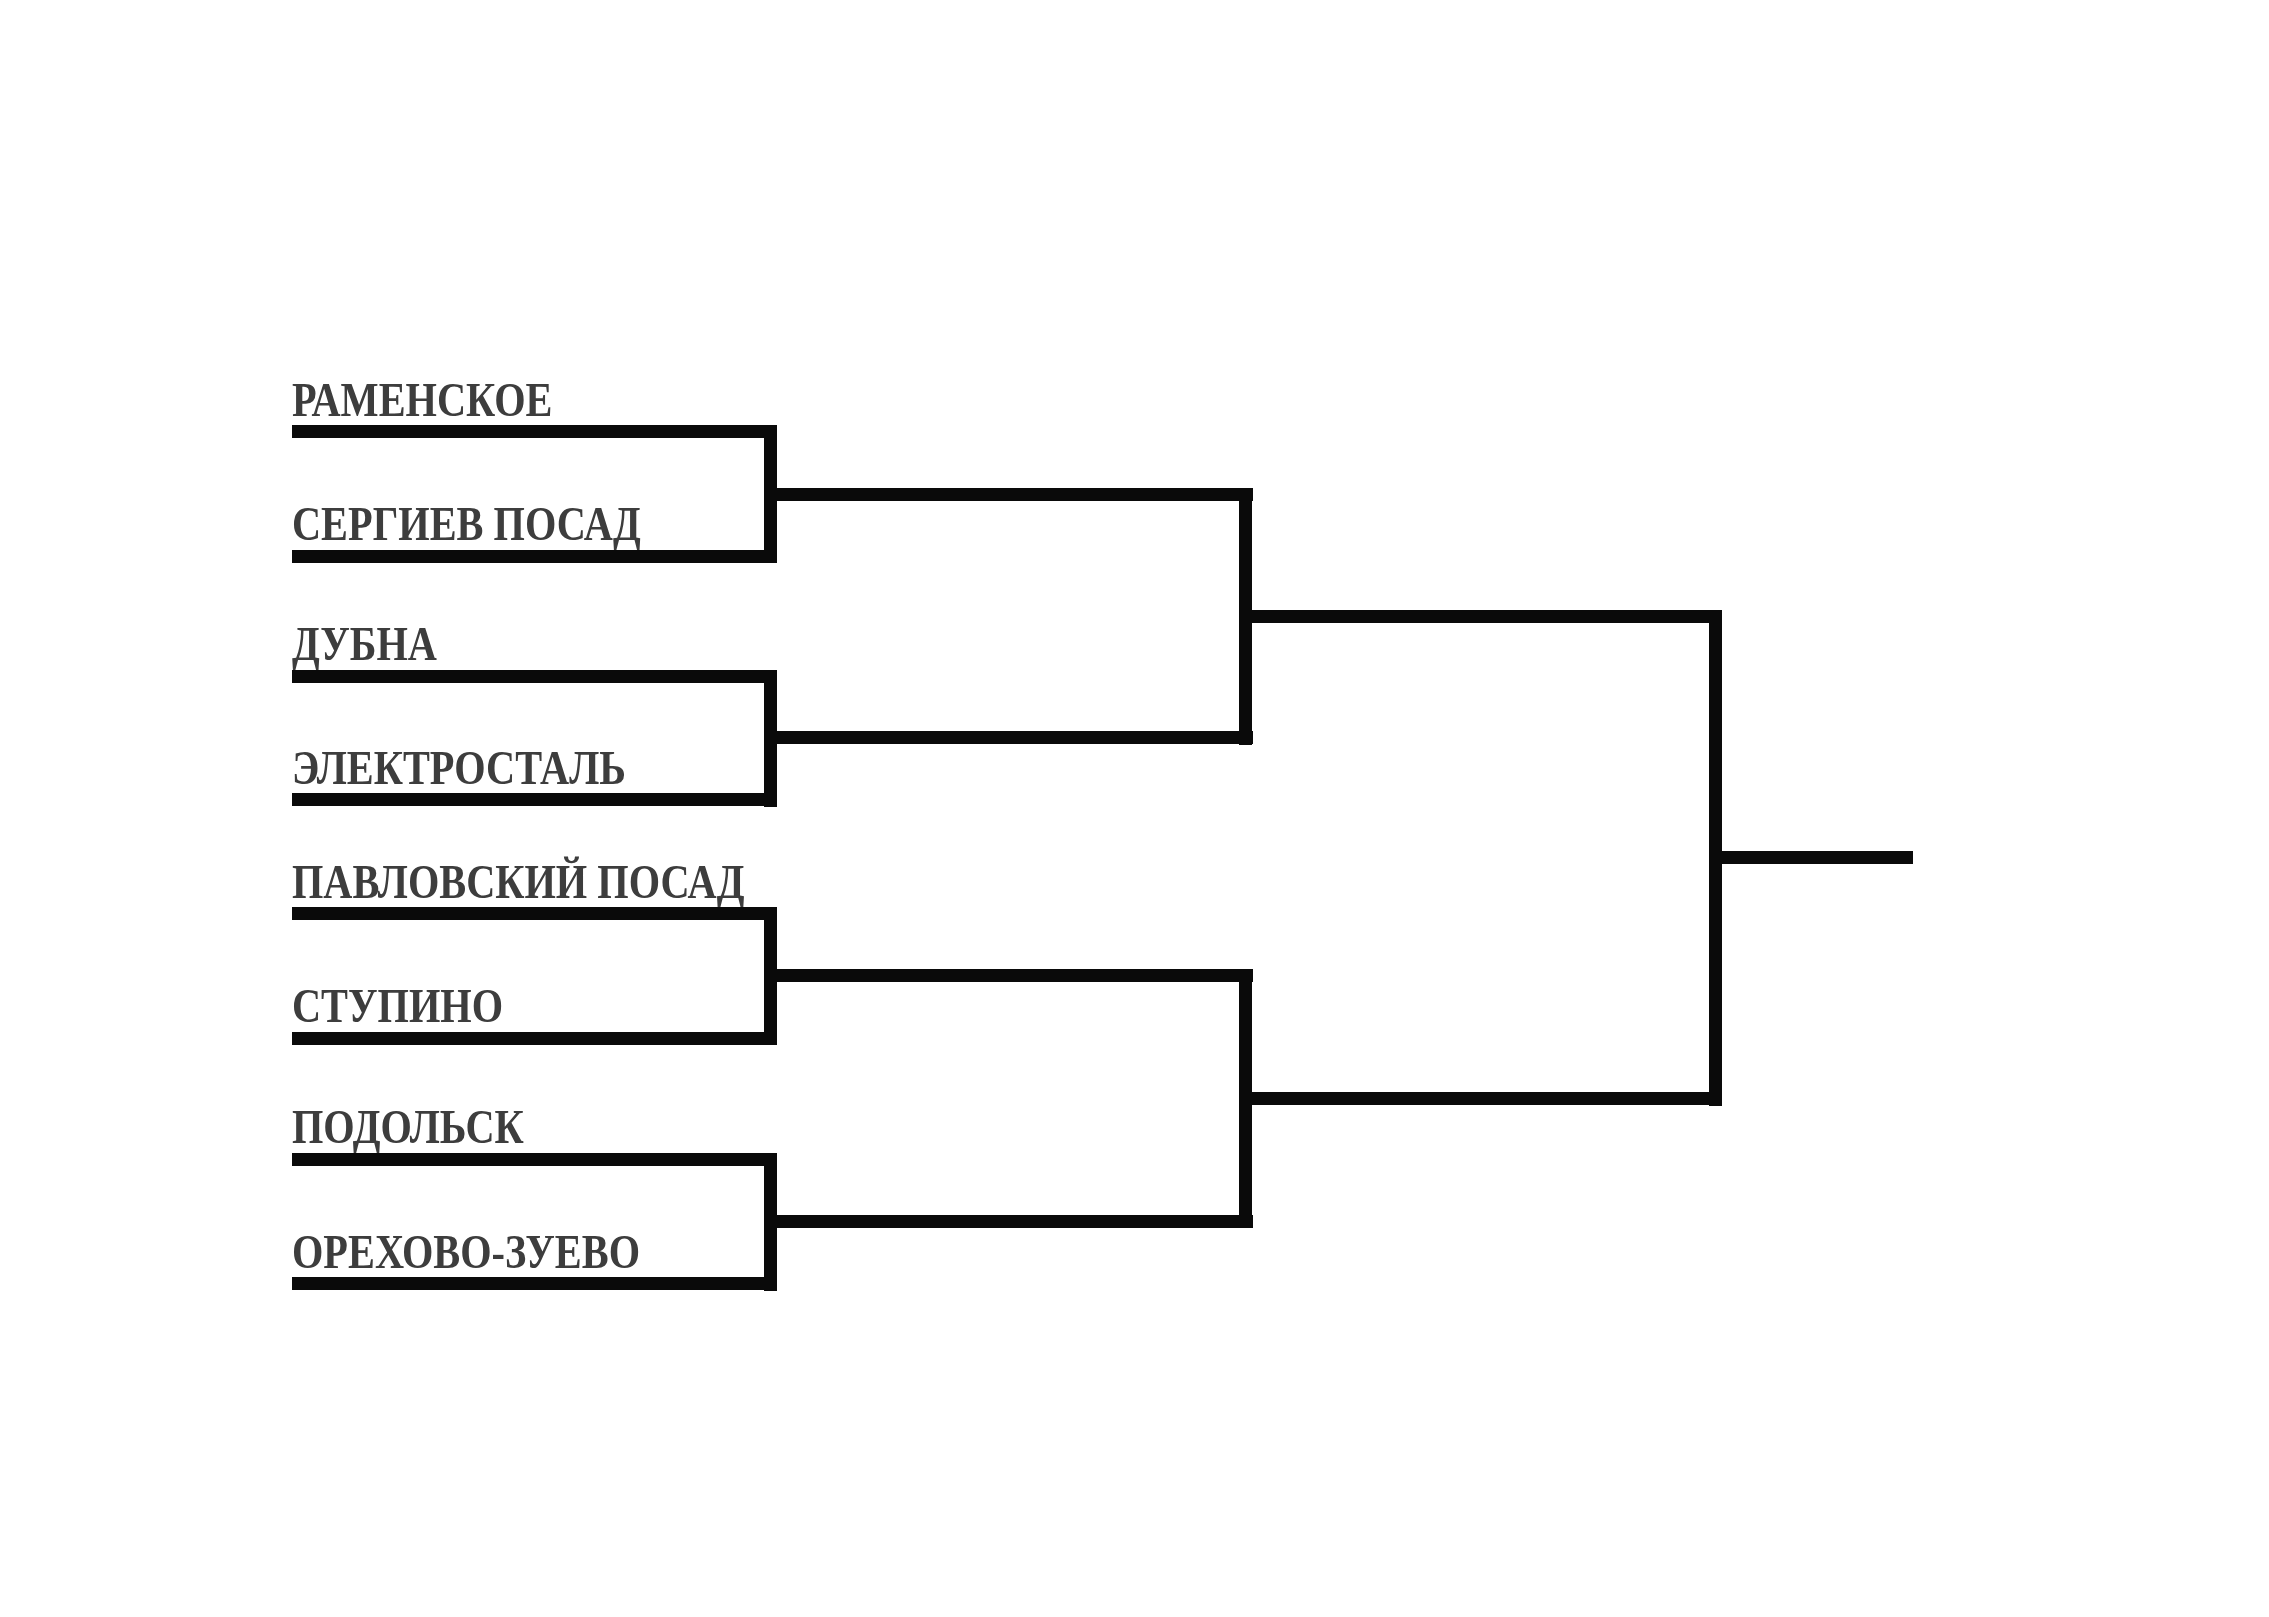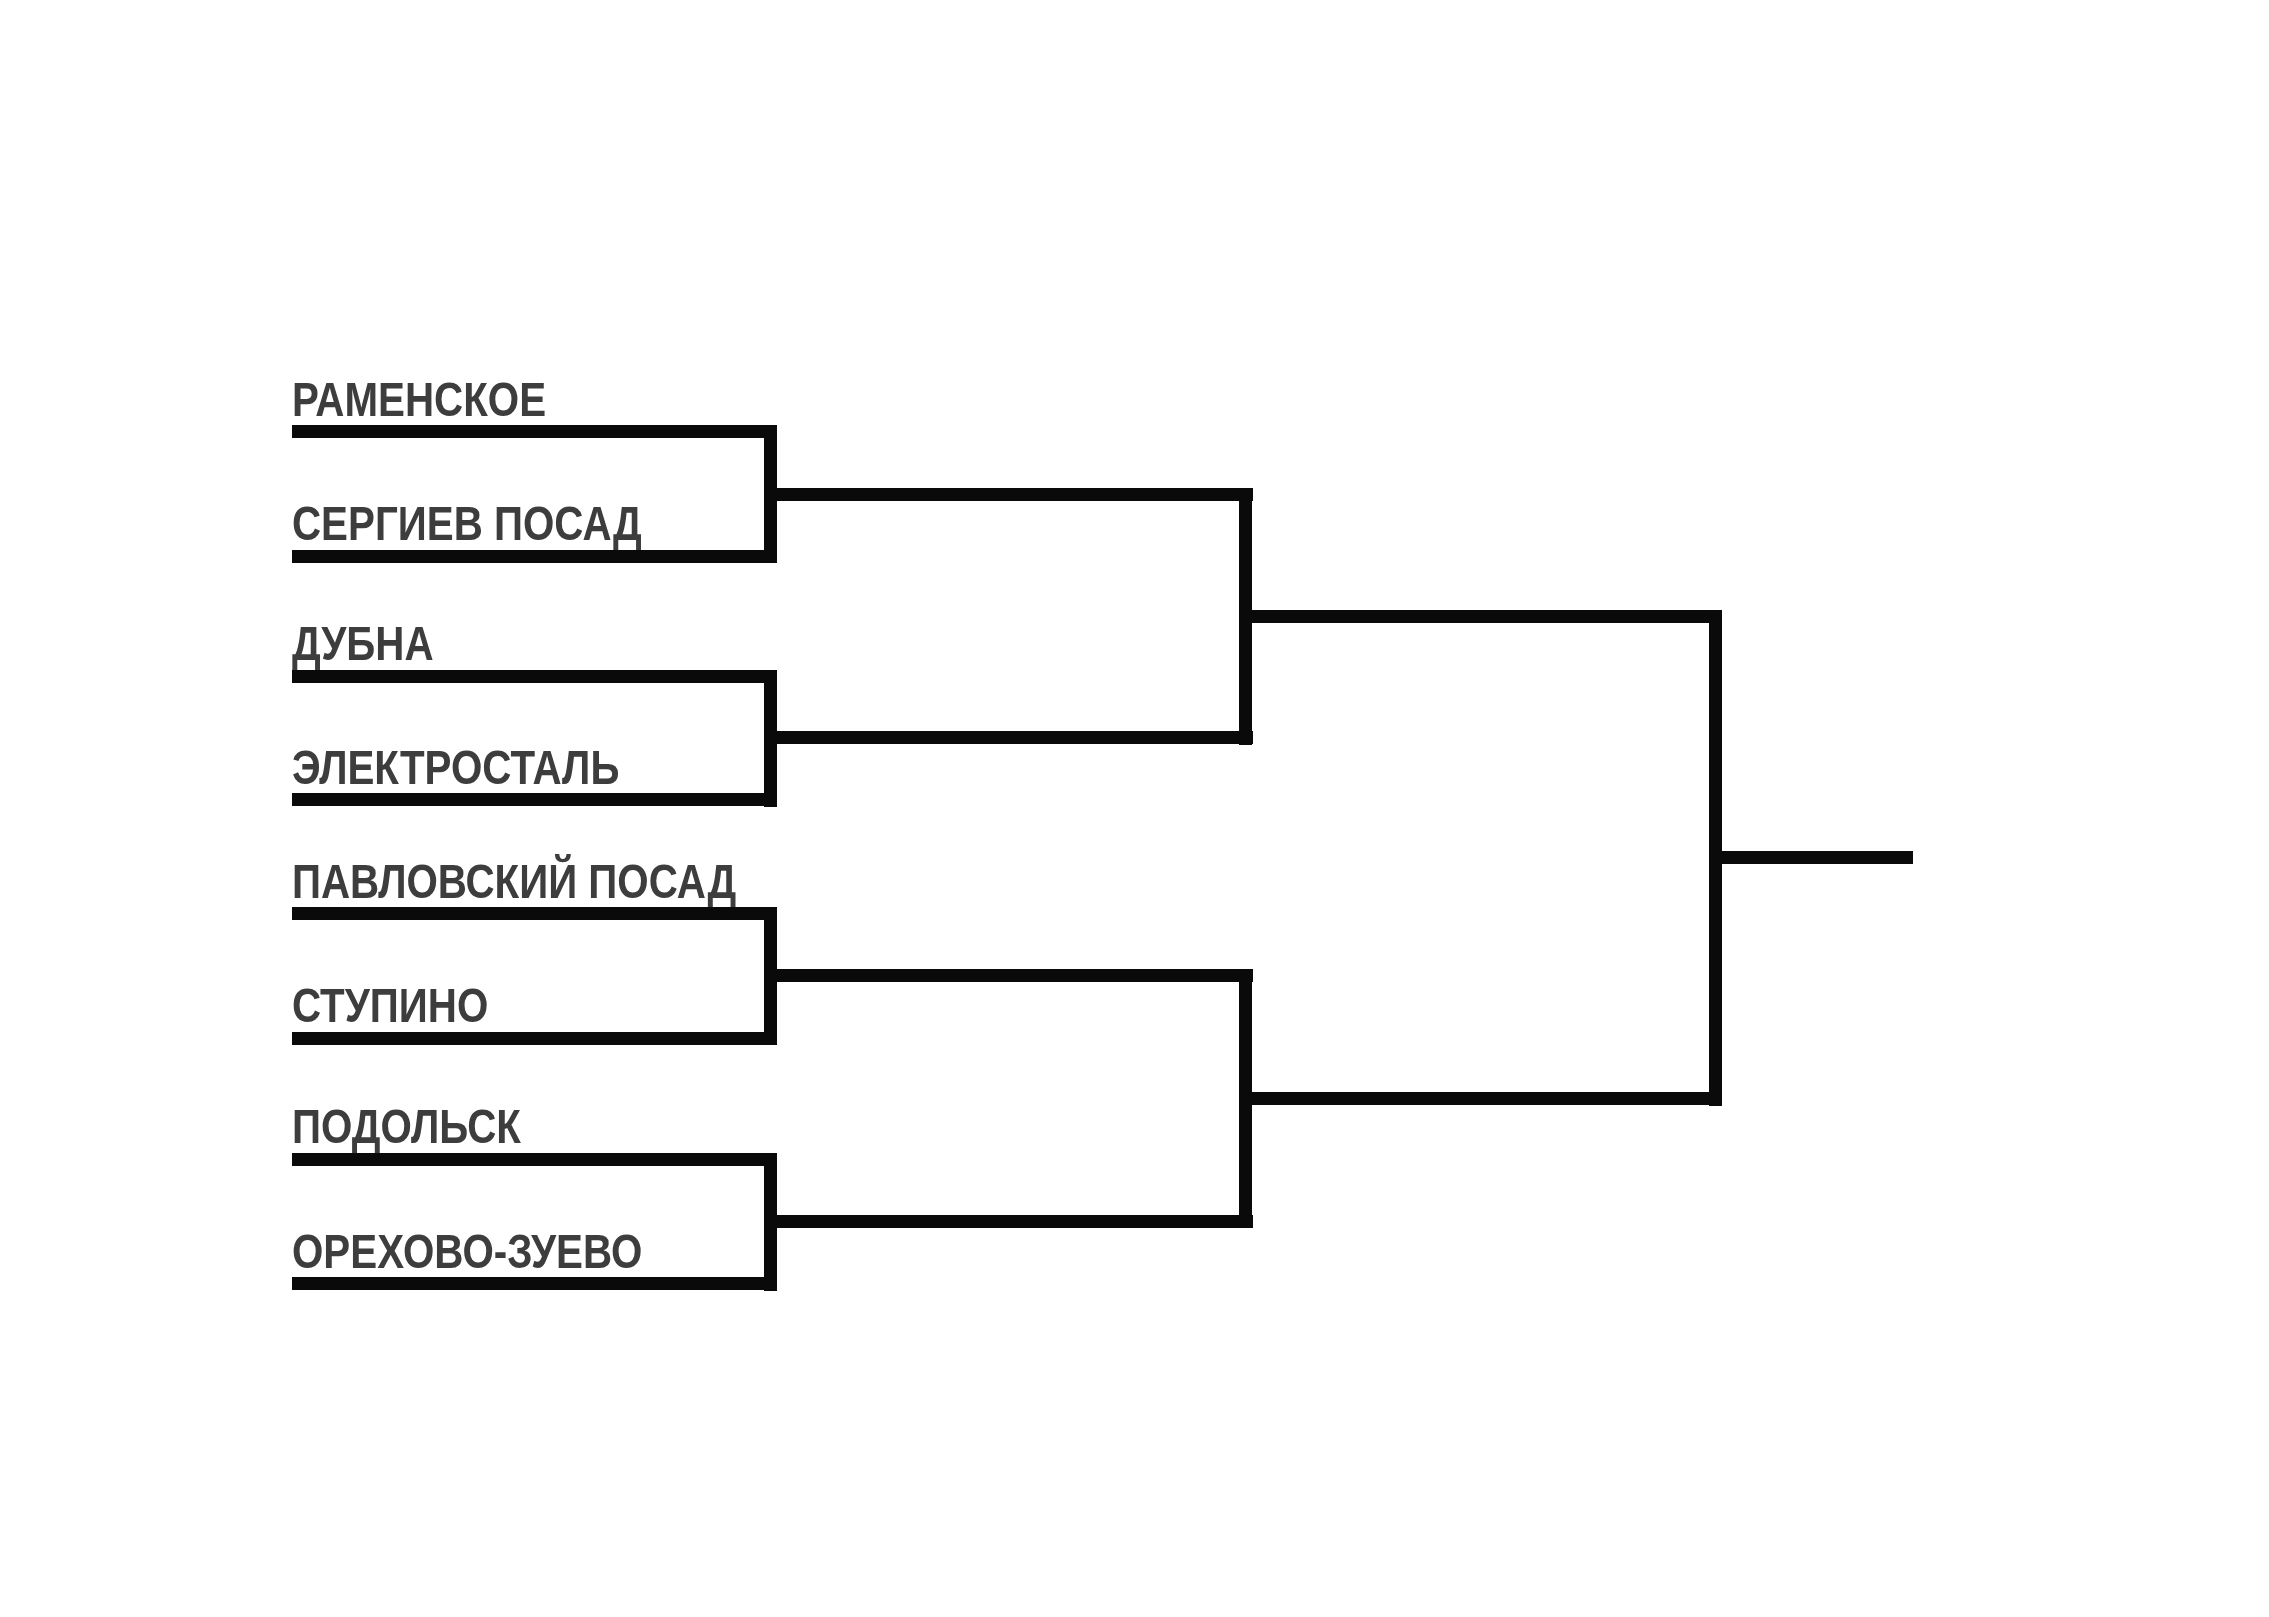--- a/index.html
+++ b/index.html
@@ -7,21 +7,21 @@
     --label:#3d3d3d;
     --bg:#ffffff;
   }
   html,body{margin:0;padding:0;background:var(--bg);}
   .stage{
     position:relative;
     width:2269px;
     height:1618px;
     background:var(--bg);
     overflow:hidden;
-    font-family:Liberation Sans, sans-serif;
+    font-family:Liberation Serif, serif;
   }
   .ln{
     position:absolute;
     background:var(--line);
   }
   .team-label{
     position:absolute;
     font-weight:700;
     font-size:48px;
     line-height:48px;

